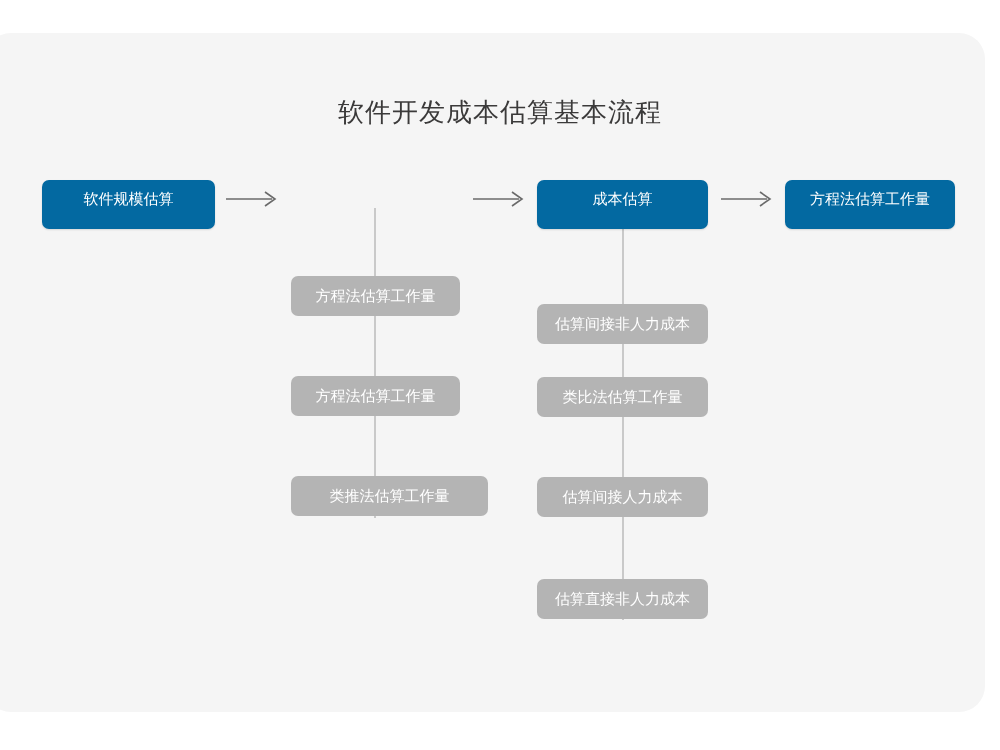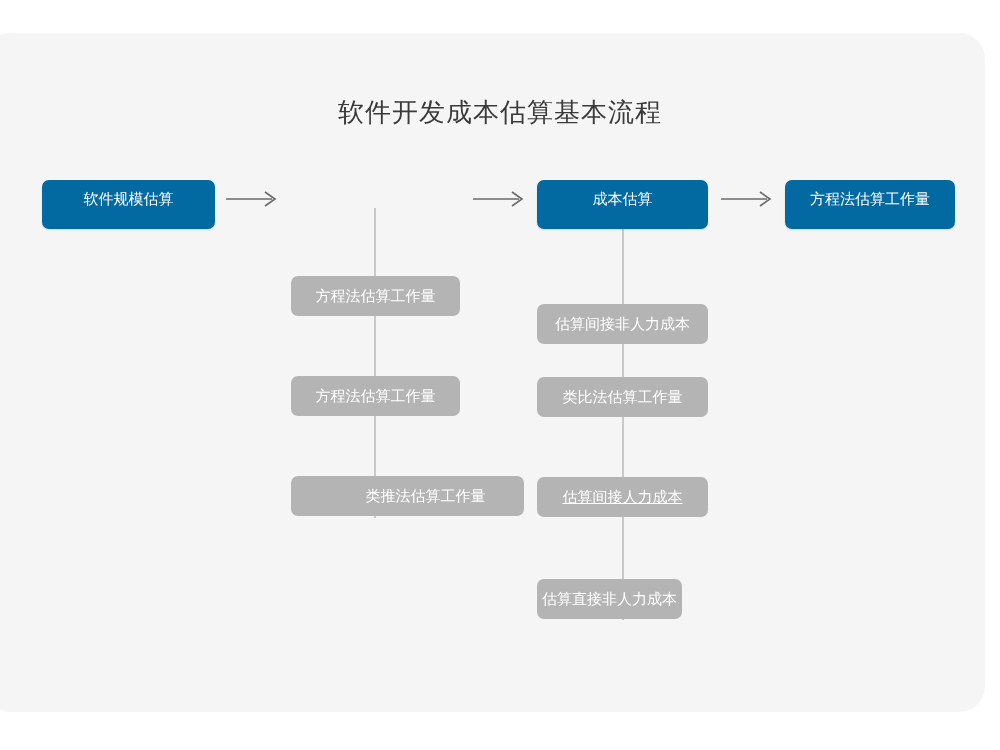--- a/index.html
+++ b/index.html
@@ -127,23 +127,23 @@
     <svg width="56" height="22" viewBox="0 0 56 22" aria-hidden="true">
       <path d="M2 11 L48 11" stroke="#6a6a6a" stroke-width="1.6" fill="none"></path>
       <path d="M41 4 L51 11 L41 18" stroke="#6a6a6a" stroke-width="1.6" fill="none" stroke-linejoin="miter"></path>
     </svg>
   </div>
 
   <div class="sub-box" style="left:291px; top:276px; width:169px;">方程法估算工作量</div>
 
   <div class="sub-box" style="left:291px; top:376px; width:169px;">方程法估算工作量</div>
 
-  <div class="sub-box" style="left:291px; top:476px; width:197px;padding-left:36px;">类推法估算工作量</div>
+  <div class="sub-box" style="left:291px; top:476px; width:197px;">类推法估算工作量</div>
 
   <div class="sub-box" style="left:537px; top:277px; width:171px;margin-top:27px;">估算间接非人力成本</div>
 
   <div class="sub-box" style="left:537px; top:377px; width:171px;">类比法估算工作量</div>
 
-  <div class="sub-box" style="left:537px; top:477px; width:171px;text-decoration:underline;">估算间接人力成本</div>
+  <div class="sub-box" style="left:537px; top:477px; width:171px;">估算间接人力成本</div>
 
-  <div class="sub-box" style="left:537px; top:579px; width:145px;">估算直接非人力成本</div>
+  <div class="sub-box" style="left:537px; top:579px; width:171px;">估算直接非人力成本</div>
 
 </div>
 
 </body></html>

